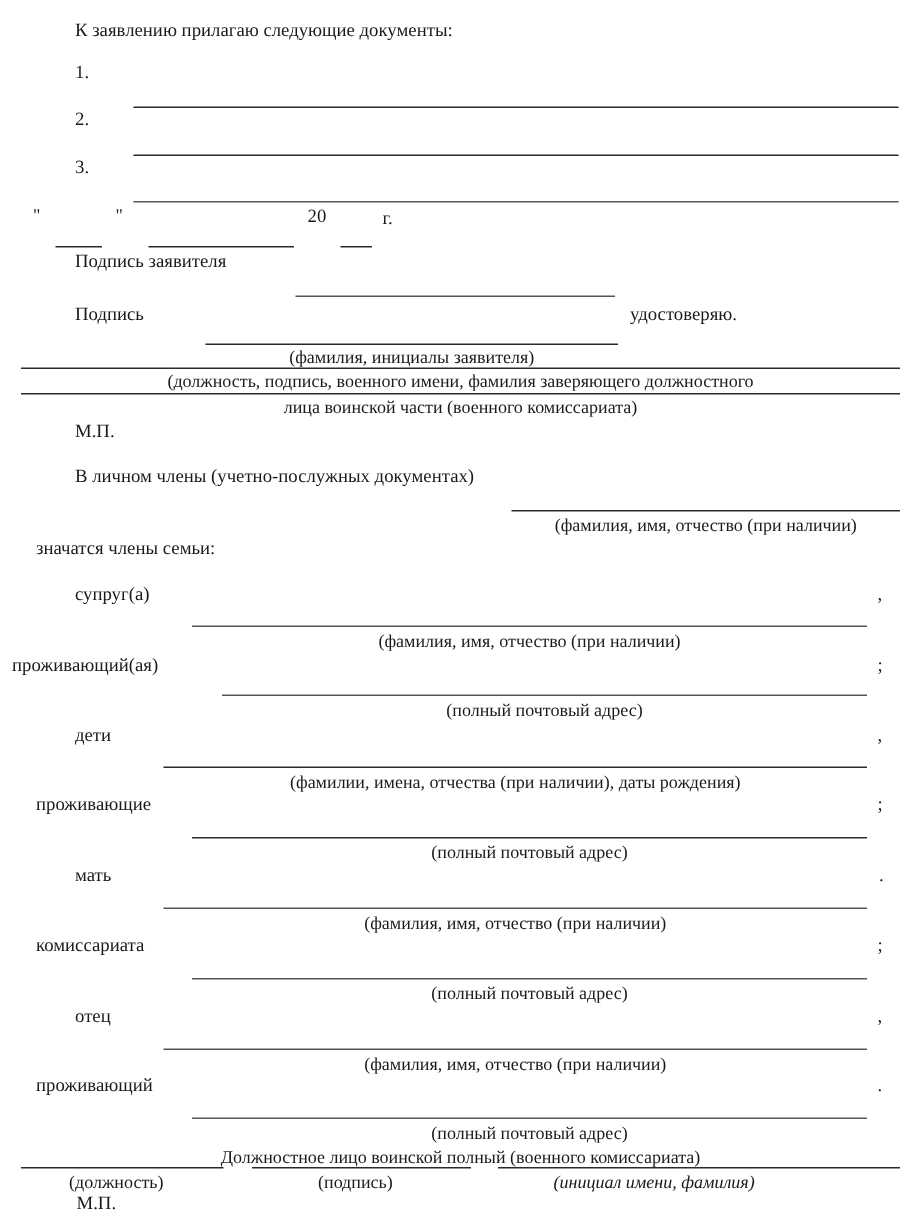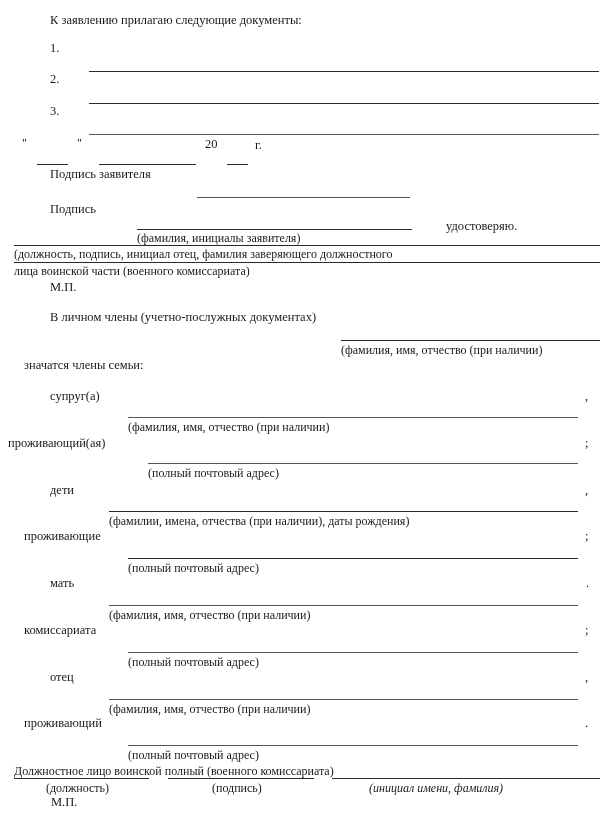--- a/index.html
+++ b/index.html
@@ -5,21 +5,21 @@
   html, body { margin: 0; padding: 0; background: #ffffff; }
   body {
     width: 610px; height: 820px; position: relative; overflow: hidden;
     font-family: "Liberation Serif", "DejaVu Serif", serif;
     color: #1a1a1a; font-size: 12.5px;
   }
   .t { position: absolute; white-space: nowrap; line-height: 1; text-align: center; }
   .s { font-size: 12px; }
   .ln { position: absolute; height: 0; border-top: 1px solid #2a2a2a; }
   .ln.g { border-top-color: #555; }
-  .c { text-align: left; }
+  .c { text-align: center; }
 </style>
 </head>
 <body>
 
 <div class="t" style="left:50px;top:14px;">К заявлению прилагаю следующие документы:</div>
 <div class="t" style="left:50px;top:42px;">1.</div>
 <div class="ln" style="left:89px;top:71px;width:510px;"></div>
 <div class="t" style="left:50px;top:73px;">2.</div>
 <div class="ln" style="left:89px;top:103px;width:510px;"></div>
 <div class="t" style="left:50px;top:105px;">3.</div>
@@ -29,25 +29,25 @@
 <div class="t s" style="left:77px;top:137px;">"</div>
 <div class="t" style="left:205px;top:138px;">20</div>
 <div class="t" style="left:255px;top:139px;">г.</div>
 <div class="ln" style="left:37px;top:164px;width:31px;"></div>
 <div class="ln" style="left:99px;top:164px;width:97px;"></div>
 <div class="ln" style="left:227px;top:164px;width:21px;"></div>
 
 <div class="t" style="left:50px;top:168px;">Подпись заявителя</div>
 <div class="ln g" style="left:197px;top:197px;width:213px;"></div>
 <div class="t" style="left:50px;top:203px;">Подпись</div>
-<div class="t" style="left:420px;top:220px;margin-left:26px;">удостоверяю.</div>
+<div class="t" style="left:420px;top:203px;">удостоверяю.</div>
 <div class="ln" style="left:137px;top:229px;width:275px;"></div>
 <div class="t s c" style="left:137px;width:275px;top:232px;">(фамилия, инициалы заявителя)</div>
 <div class="ln" style="left:14px;top:245px;width:586px;"></div>
-<div class="t s c" style="left:14px;width:586px;top:248px;">(должность, подпись, инициал отец, фамилия заверяющего должностного</div>
+<div class="t s c" style="left:14px;width:586px;top:248px;">(должность, подпись, военного имени, фамилия заверяющего должностного</div>
 <div class="ln" style="left:14px;top:262px;width:586px;"></div>
 <div class="t s c" style="left:14px;width:586px;top:265px;">лица воинской части (военного комиссариата)</div>
 <div class="t" style="left:50px;top:281px;">М.П.</div>
 
 <div class="t" style="left:50px;top:311px;">В личном члены (учетно-послужных документах)</div>
 <div class="ln" style="left:341px;top:340px;width:259px;"></div>
 <div class="t s c" style="left:341px;width:259px;top:344px;">(фамилия, имя, отчество (при наличии)</div>
 <div class="t" style="left:24px;top:359px;">значатся члены семьи:</div>
 
 <div class="t" style="left:50px;top:390px;">супруг(а)</div>

